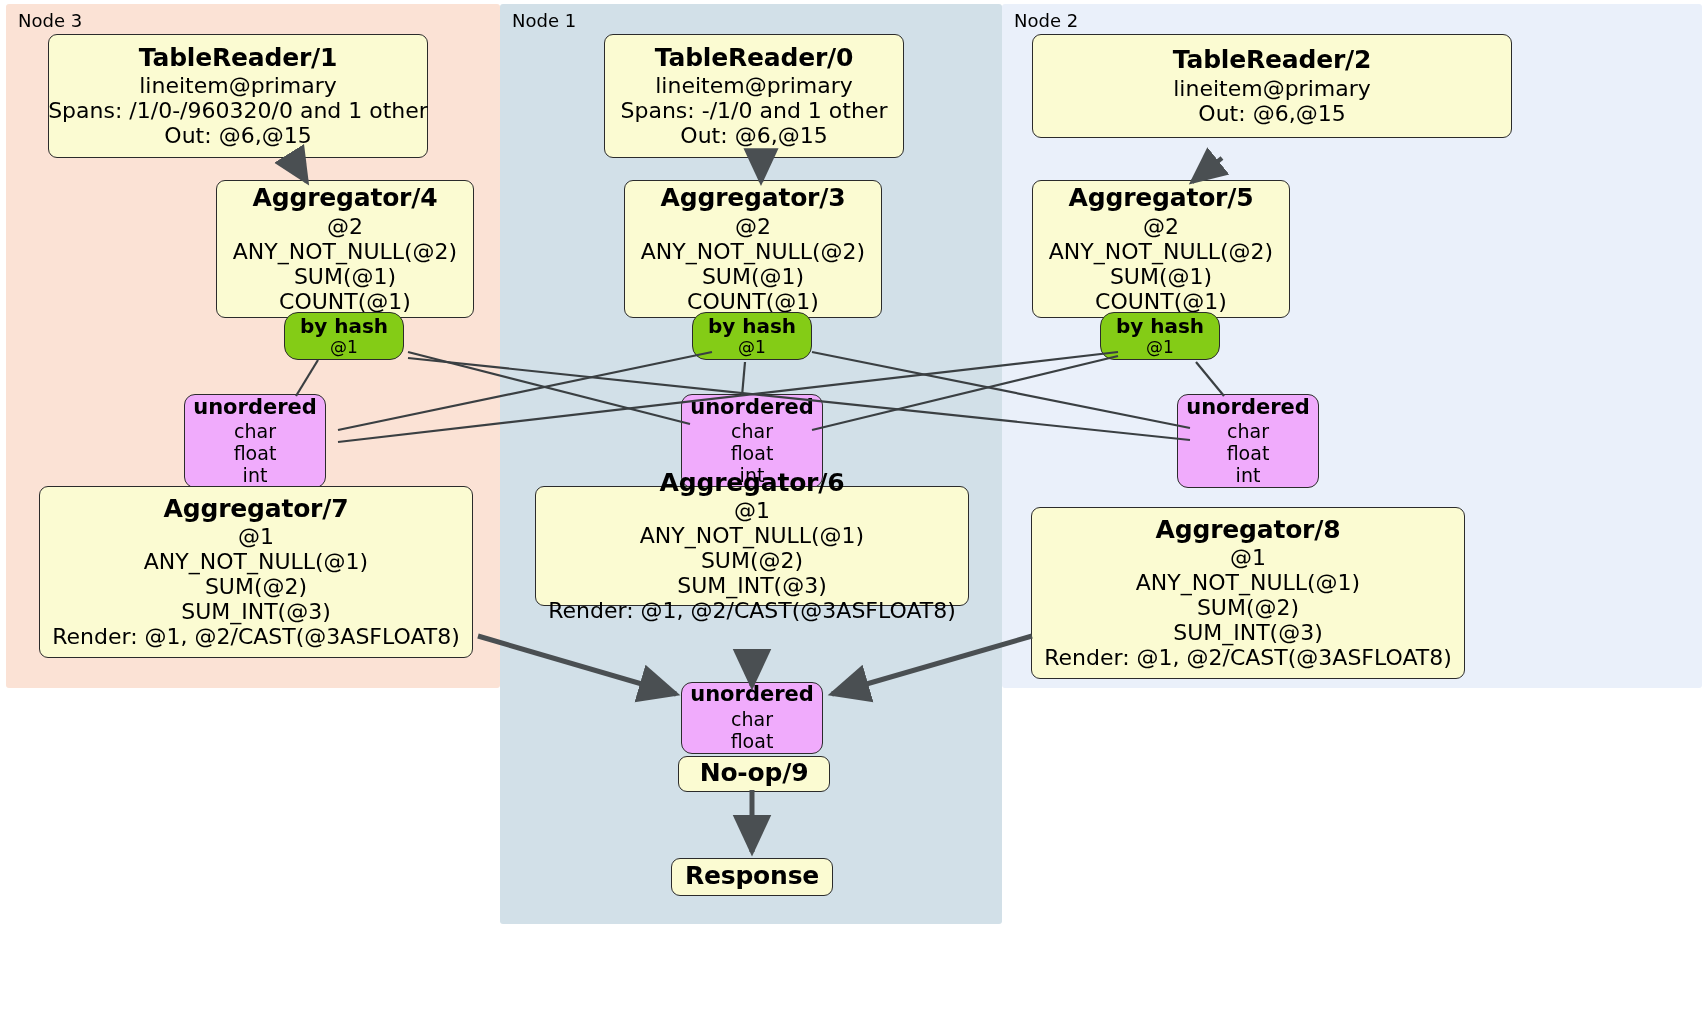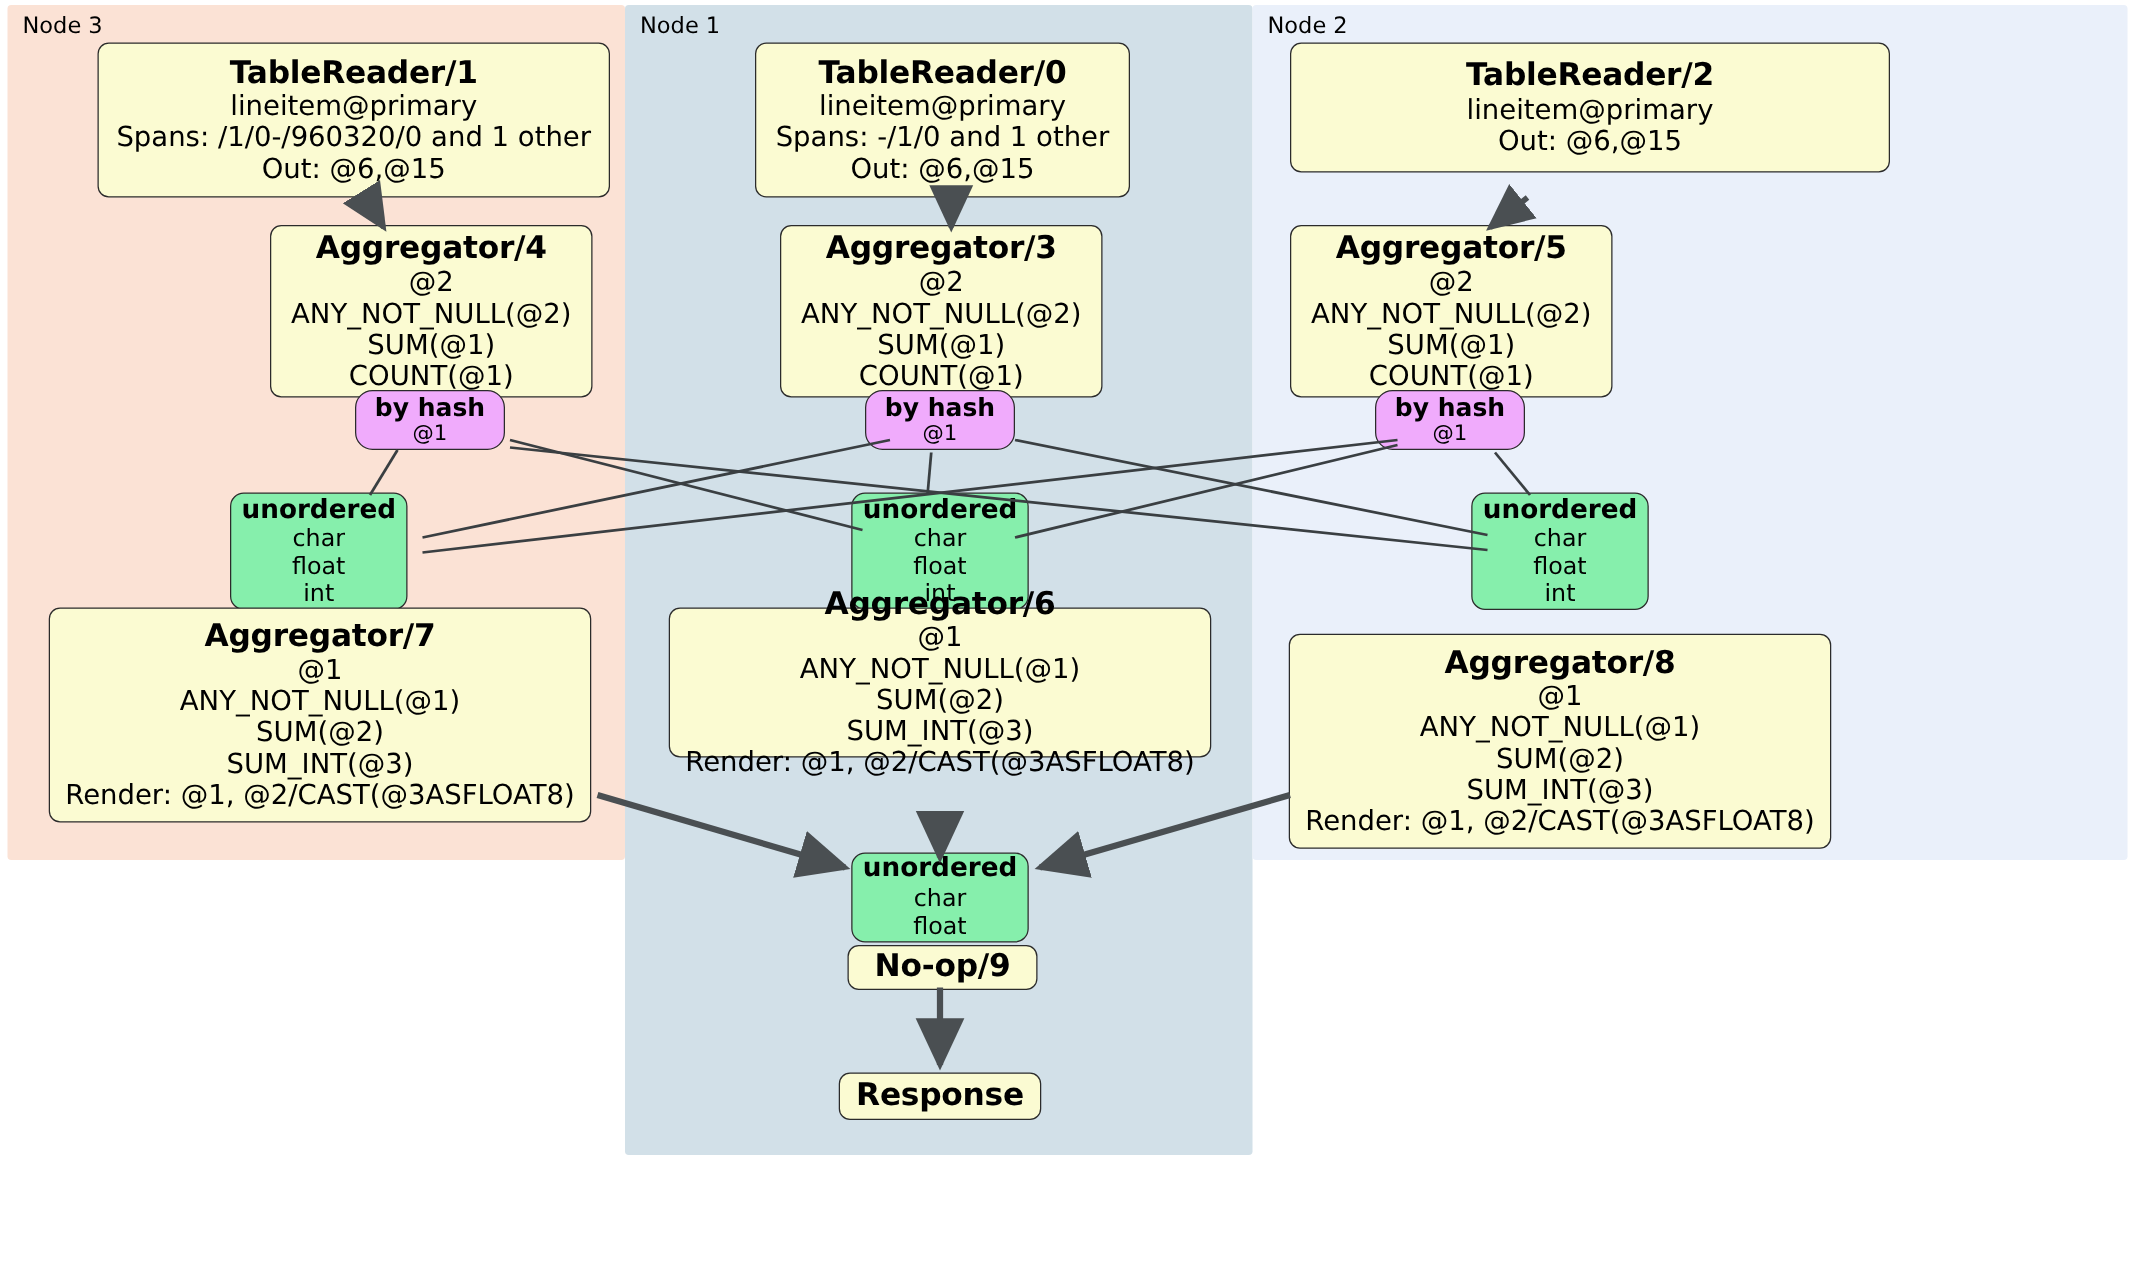--- a/index.html
+++ b/index.html
@@ -77,36 +77,36 @@
     letter-spacing: -0.2px;
     margin-bottom: 1px;
   }
   .proc .line {
     font-size: 22px;
     color: #000;
     white-space: nowrap;
   }
 
   .router {
-    background: #f0abfc;
+    background: #84cc16;
     border-radius: 14px;
     padding: 2px 14px;
   }
   .router .title {
     font-weight: bold;
     font-size: 20px;
     color: #000;
   }
   .router .line {
     font-size: 17px;
     color: #000;
   }
 
   .sync {
-    background: #86efac;
+    background: #f0abfc;
     border-radius: 11px;
     padding: 4px 10px;
   }
   .sync .title {
     font-weight: bold;
     font-size: 21px;
     color: #000;
     margin-bottom: 2px;
   }
   .sync .line {
@@ -176,21 +176,21 @@
       <path d="M752,656 L752,686"></path>
       <path d="M1032,636 L832,694"></path>
     </g>
 
     <g stroke="#4a4f52" stroke-width="5" fill="none" marker-end="url(#arrowThick)">
       <path d="M752,790 L752,852"></path>
     </g>
   </svg>
 
   <div class="layer-boxes">
-    <div class="box proc" style="left:78px; top:34px; width:410px; height:124px;">
+    <div class="box proc" style="left:48px; top:34px; width:380px; height:124px;">
       <div class="title">TableReader/1</div>
       <div class="line">lineitem@primary</div>
       <div class="line">Spans: /1/0-/960320/0 and 1 other</div>
       <div class="line">Out: @6,@15</div>
     </div>
 
     <div class="box proc" style="left:604px; top:34px; width:300px; height:124px;">
       <div class="title">TableReader/0</div>
       <div class="line">lineitem@primary</div>
       <div class="line">Spans: -/1/0 and 1 other</div>

